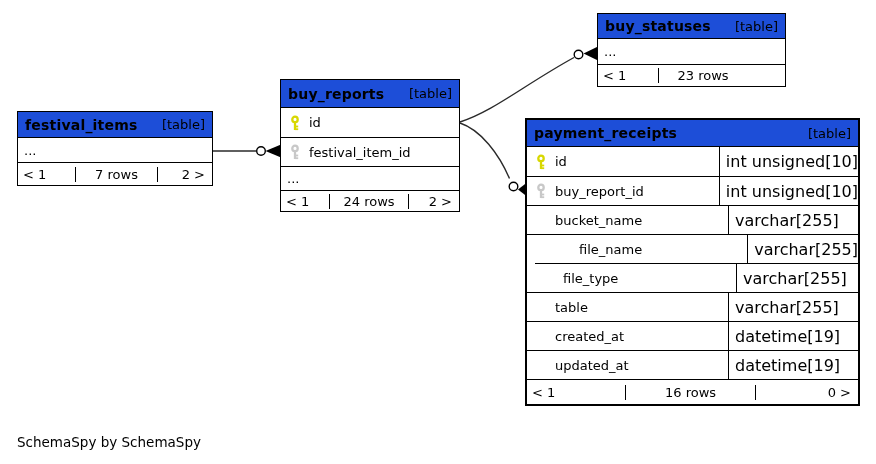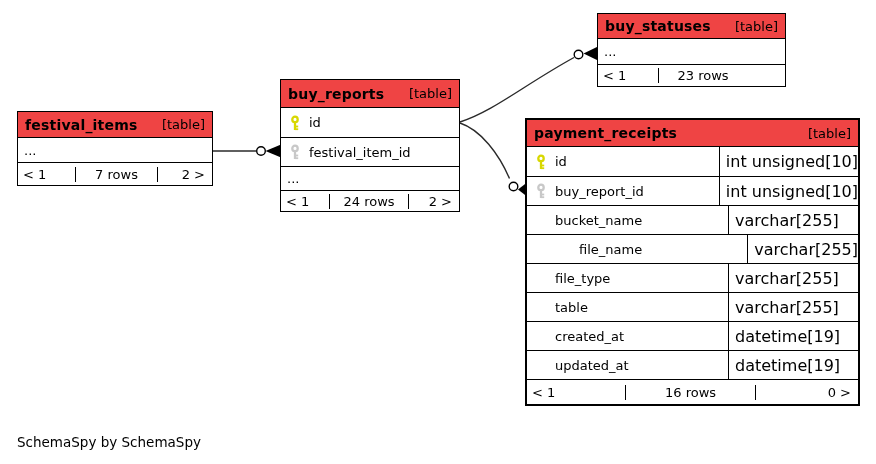--- a/index.html
+++ b/index.html
@@ -9,21 +9,21 @@
     color:#000;overflow:hidden;
   }
   .edges{position:absolute;left:0;top:0;width:876px;height:464px;z-index:3;pointer-events:none;}
   .tbl{
     position:absolute;background:#fff;border:1px solid #000;
     display:flex;flex-direction:column;box-sizing:border-box;z-index:2;
   }
   .tbl.focus{border-width:2px;}
   .tbl-header{
     display:flex;align-items:center;justify-content:space-between;
-    background:#ef4444;border-bottom:1.5px solid #000;
+    background:#1d4ed8;border-bottom:1.5px solid #000;
     padding:0 7px;box-sizing:border-box;flex:0 0 auto;
   }
   .tbl-name{font-weight:bold;font-size:14px;letter-spacing:0.2px;}
   .tbl-tag{font-size:13px;padding-left:10px;}
   .seg{display:flex;align-items:center;box-sizing:border-box;flex:0 0 auto;}
   .seg + .seg{border-top:1.5px solid #000;}
   .col-row .keyslot{
     width:28px;flex:0 0 28px;display:flex;align-items:center;justify-content:center;
   }
   .col-row .colname{font-size:13px;white-space:nowrap;}
@@ -179,21 +179,21 @@
     </div>
 
     <div class="seg" style="height:29px;">
       <div class="namecell col-row" style="width:201px;margin-left:24px;">
         <span class="keyslot"></span>
         <span class="colname">file_name</span>
       </div>
       <div class="typecell">varchar[255]</div>
     </div>
 
-    <div class="seg" style="height:29px;">
+    <div class="seg" style="height:29px;margin-left:8px;">
       <div class="namecell col-row" style="width:201px;">
         <span class="keyslot"></span>
         <span class="colname">file_type</span>
       </div>
       <div class="typecell">varchar[255]</div>
     </div>
 
     <div class="seg" style="height:29px;">
       <div class="namecell col-row" style="width:201px;">
         <span class="keyslot"></span>

